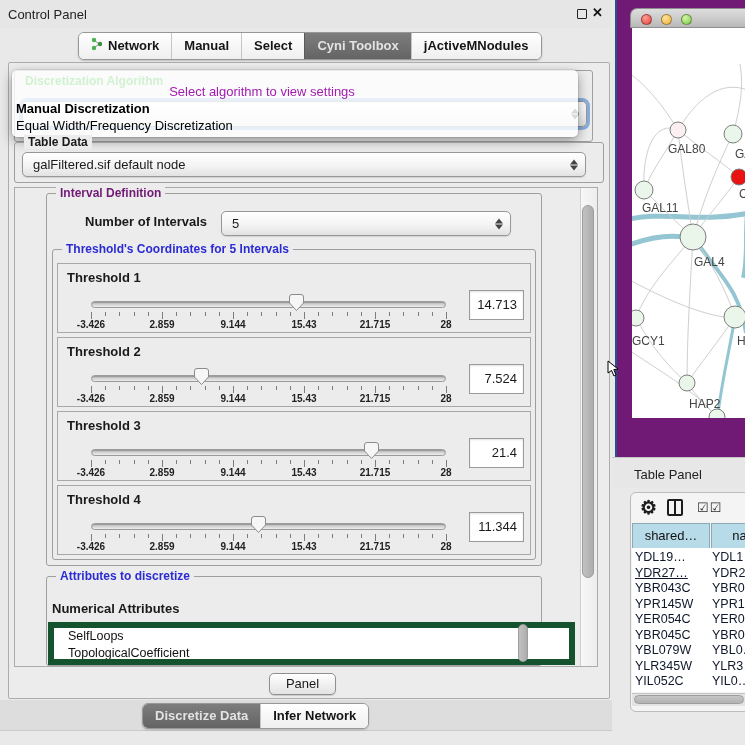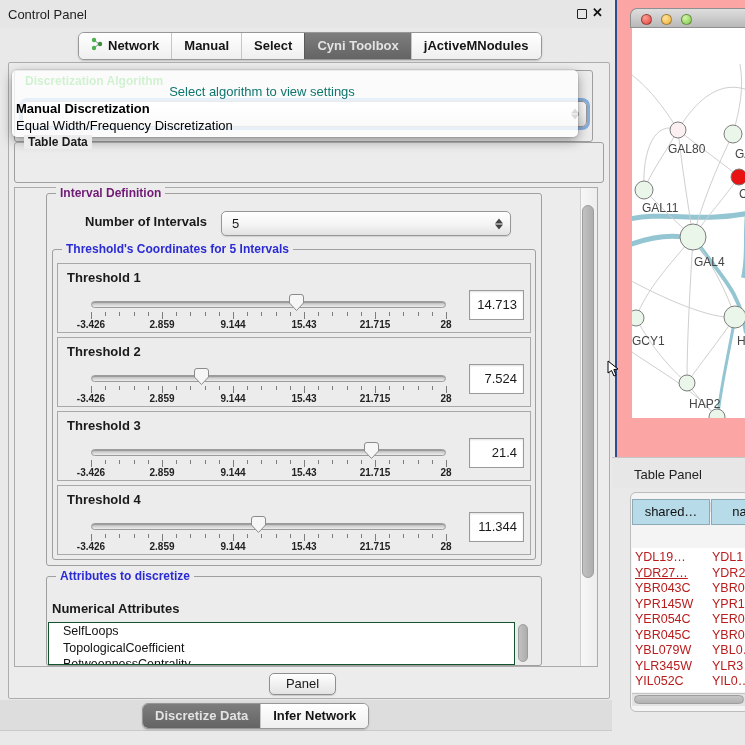--- a/index.html
+++ b/index.html
@@ -31,21 +31,21 @@
   background:linear-gradient(#ffffff,#f4f4f4 55%,#e2e2e2);box-shadow:inset 0 1px 0 #fff,0 1px 1px rgba(0,0,0,.12);
   font-size:13px;display:flex;align-items:center;padding-left:10px}
 .stepper{position:absolute;right:7px;top:50%;transform:translateY(-50%);display:flex;flex-direction:column;gap:1px}
 .stepper i{width:0;height:0;border-left:4px solid transparent;border-right:4px solid transparent}
 .stepper .up{border-bottom:5px solid #444}
 .stepper .dn{border-top:5px solid #444}
 
 
 .popup{left:12px;top:70px;width:566px;height:67px;background:rgba(255,255,255,.8);
   border-radius:5px;box-shadow:0 4px 12px rgba(0,0,0,.38),0 0 0 1px rgba(0,0,0,.08)}
-.popup .ph{position:absolute;left:0;top:14px;width:500px;text-align:center;font-size:13px;color:#0f766e}
+.popup .ph{position:absolute;left:0;top:14px;width:500px;text-align:center;font-size:13px;color:#a21caf}
 .popup .it1{position:absolute;left:4px;top:31px;font-size:13px;font-weight:bold;color:#000}
 .popup .it2{position:absolute;left:4px;top:48px;font-size:13px;color:#000}
 .hidden-combo{box-shadow:0 0 0 3px rgba(92,148,216,.7),inset 0 1px 0 #fff;color:#9a9a9a}
 
 
 .vtrack{position:absolute;background:linear-gradient(90deg,#f7f7f7,#ededed);border-left:1px solid #cfcfcf}
 .vthumb{position:absolute;background:linear-gradient(90deg,#c2c2c2,#adadad);border-radius:6px;border:1px solid #9d9d9d}
 .hthumb{position:absolute;background:linear-gradient(#c6c6c6,#b2b2b2);border-radius:6px;border:1px solid #9d9d9d}
 
 
@@ -53,43 +53,43 @@
 .t-label{position:absolute;left:9px;top:6px;font-size:13px;font-weight:bold}
 .t-track{position:absolute;left:33px;top:37px;width:355px;height:7px;border-radius:4px;
   background:linear-gradient(#b9b9b9,#ededed);border:1px solid #9b9b9b;box-shadow:inset 0 1px 1px rgba(0,0,0,.2)}
 .t-handle{position:absolute;top:29px}
 .tick{position:absolute;width:1px;background:#7d7d7d}
 .tick-label{position:absolute;top:55px;width:46px;text-align:center;font-size:10px;font-weight:bold;color:#222}
 .t-value{position:absolute;left:411px;top:26px;width:55px;height:30px;background:#fff;border:1px solid #9a9a9a;
   font-size:13px;text-align:right;line-height:28px;padding-right:6px;box-shadow:inset 0 1px 2px rgba(0,0,0,.12)}
 
 
-.listbox{left:48px;top:622px;width:467px;height:43px;background:#fff;border:1px solid #14532d;overflow:hidden}
+.listbox{left:48px;top:622px;width:527px;height:43px;background:#fff;border:6px solid #14532d;overflow:hidden}
 .list-item{font-size:12.5px;color:#111;padding:1px 0 1px 14px;line-height:14.5px;white-space:nowrap}
 
 .mac-btn{position:absolute;border:1px solid #8f8f8f;border-radius:5px;background:linear-gradient(#ffffff,#e3e3e3);
   font-size:13px;text-align:center;box-shadow:0 1px 1px rgba(0,0,0,.15)}
 
 
-.net-frame{left:615px;top:0;width:130px;height:457px;background:#fca5a5;border-left:2px solid #27508f}
+.net-frame{left:615px;top:0;width:130px;height:457px;background:#701a75;border-left:2px solid #27508f}
 .mac-titlebar{position:absolute;left:13px;top:8px;width:120px;height:20px;border-radius:7px 0 0 0;
   background:linear-gradient(#dedede,#b9b9b9);border:1px solid #8f8f8f;border-right:none}
 .tl{position:absolute;top:5px;width:11px;height:11px;border-radius:50%;border:1px solid rgba(0,0,0,.35)}
 .canvas{position:absolute;left:15px;top:28px;width:115px;height:390px;background:#fff}
 
 .tp-bar{left:612px;top:457px;width:133px;height:31px;background:#e7e7e7;border-top:1px solid #c6c6c6}
 .tp-bar .t{position:absolute;left:22px;top:9px;font-size:13px;color:#222}
 .tp-box{left:630px;top:492px;width:120px;height:220px;background:#f4f4f4;border:1px solid #bcbcbc;border-radius:6px}
 .gear{position:absolute;left:640px;top:496px;font-size:19px;font-weight:bold;color:#1c1c1c}
 .colicon{position:absolute;left:667px;top:499px;width:16px;height:17px;border:2px solid #1c1c1c;border-radius:2px}
 .colicon i{position:absolute;left:50%;top:0;width:2px;height:100%;background:#1c1c1c;transform:translateX(-50%)}
 .checks{position:absolute;left:697px;top:500px;font-size:13px;color:#2a2a2a;letter-spacing:1px}
-.th-cell{position:absolute;top:499px;height:26px;background:#b7dbe9;border:1px solid #8fa9b4;
+.th-cell{position:absolute;top:523px;height:26px;background:#b7dbe9;border:1px solid #8fa9b4;
   font-size:13px;color:#111;text-align:center;line-height:24px;overflow:hidden}
-.trow-cell{position:absolute;font-size:12.5px;color:#b91c1c;white-space:nowrap}
+.trow-cell{position:absolute;font-size:12.5px;color:#0f172a;white-space:nowrap}
 
 .cursor{left:607px;top:360px}
 </style>
 </head>
 <body>
 
 <div id="root">
 
   <div class="abs titlebar">
     <span class="t">Control Panel</span>
@@ -136,20 +136,27 @@
   </div>
 
   <div class="abs popup">
     <div class="ph">Select algorithm to view settings</div>
     <div class="it1">Manual Discretization</div>
     <div class="it2">Equal Width/Frequency Discretization</div>
   </div>
 
   <div class="groupbox" style="left:14px;top:142px;width:590px;height:41px">
     <span class="gtitle">Table Data</span>
+  </div>
+  <div class="mac-combo" style="left:22px;top:152px;width:564px;height:25px">
+    <span>galFiltered.sif default node</span>
+    <div class="stepper">
+        <i class="up"></i>
+        <i class="dn"></i>
+      </div>
   </div>
 
   <div class="groupbox" style="left:14px;top:187px;width:584px;height:480px;border-color:#ababab;border-radius:0"></div>
   <div class="vtrack" style="left:580px;top:188px;width:17px;height:478px"></div>
   <div class="vthumb" style="left:582px;top:205px;width:12px;height:373px"></div>
 
   <div class="groupbox" style="left:46px;top:193px;width:496px;height:373px">
     <span class="gtitle" id="interval-title" style="color: #701a75;">Interval Definition</span>
   </div>
   <span class="abs" style="left:85px;top:214px;font-size:13px;font-weight:bold">Number of Intervals</span>

